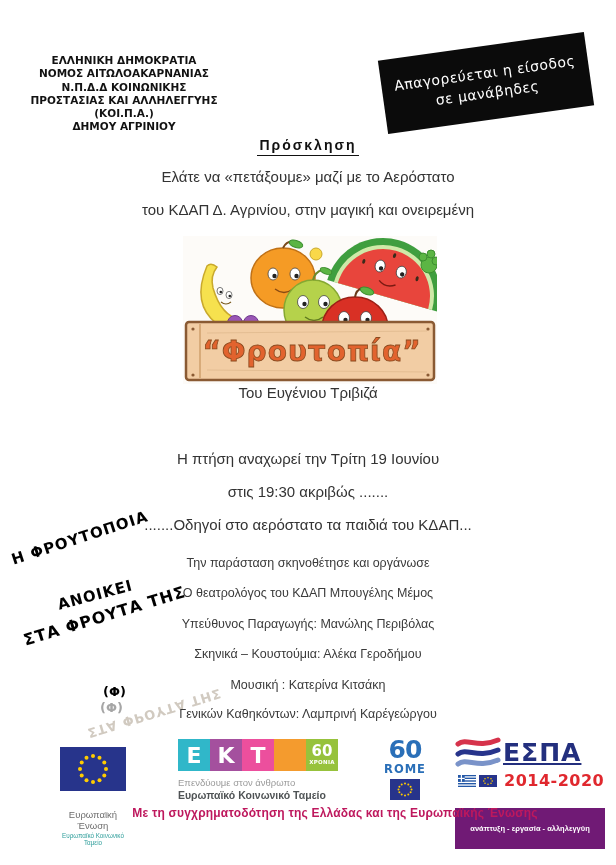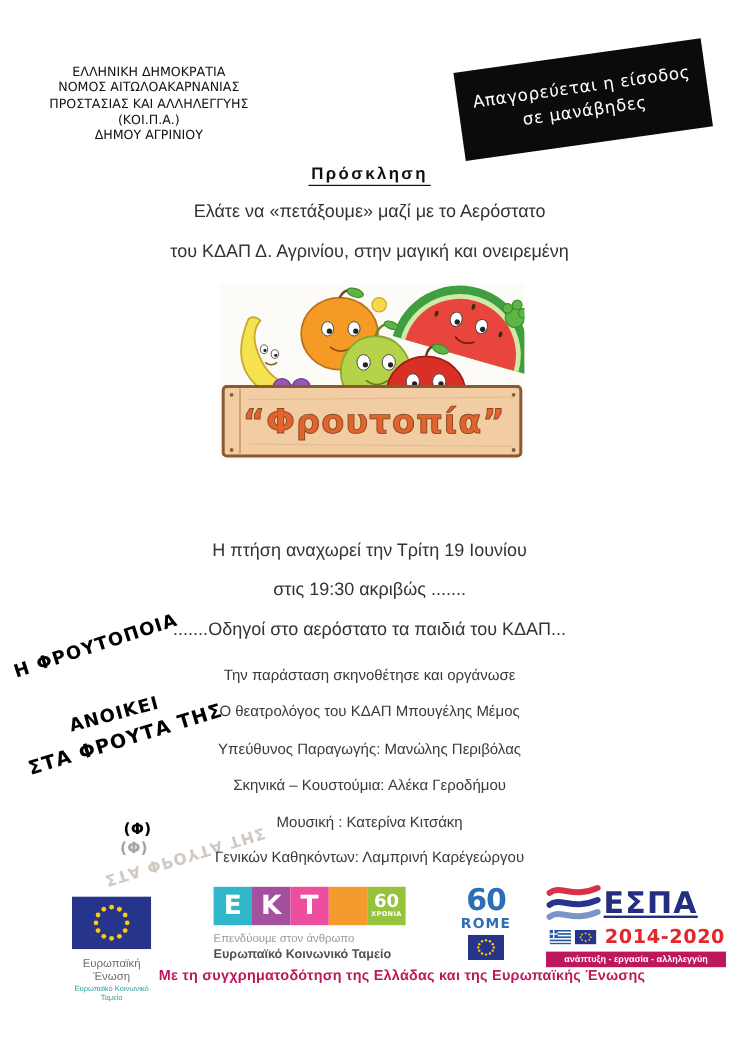--- a/index.html
+++ b/index.html
@@ -1,21 +1,21 @@
 <!DOCTYPE html>
 <html><head>
 <meta charset="utf-8">
 <style>
   html,body{margin:0;padding:0;background:#e9e9e9;}
   .page{position:relative;width:616px;height:865px;margin:0 auto;background:#ffffff;overflow:hidden;
         font-family:"Liberation Sans","DejaVu Sans",sans-serif;color:#333;}
   .row{position:absolute;left:0;width:100%;text-align:center;}
 
   
-  .hdr{position:absolute;left:18px;top:54px;width:212px;text-align:center;font-weight:normal;
+  .hdr{position:absolute;left:18px;top:54px;width:212px;text-align:center;font-weight:bold;
        font-size:10.5px;line-height:13.3px;color:#121212;font-family:"DejaVu Sans",sans-serif;}
 
   
   .stamp{position:absolute;left:382px;top:46px;width:208px;height:74px;background:#0b0b0b;
          transform:rotate(-8deg);display:flex;flex-direction:column;align-items:center;justify-content:center;
          color:#fff;font-family:"DejaVu Sans",sans-serif;}
   .stamp-l1{font-size:14px;letter-spacing:.5px;}
   .stamp-l2{font-size:14px;margin-top:4px;letter-spacing:.5px;}
 
   
@@ -35,21 +35,21 @@
   .sn1{left:12px;top:551px;font-size:15px;letter-spacing:1px;transform:rotate(-18deg);transform-origin:left center;}
   .sn2{left:58px;top:596px;font-size:15px;letter-spacing:1px;transform:rotate(-15deg);transform-origin:left center;}
   .sn3{left:24px;top:631px;font-size:16px;letter-spacing:1px;transform:rotate(-17deg);transform-origin:left center;}
   .sym1{left:103px;top:684px;font-size:13px;}
   .sym2{left:100px;top:700px;font-size:13px;color:#909090;opacity:.8;}
   .ghost{left:88px;top:726px;font-size:13px;letter-spacing:1px;color:#c9c1b6;opacity:.85;
          transform:rotate(-17deg) scaleY(-1);transform-origin:left center;}
 
   
   .eu{position:absolute;left:55px;top:747px;width:76px;text-align:center;}
-  .eu-label{font-size:9.5px;color:#6d6d6d;margin-top:2px;}
+  .eu-label{font-size:9.5px;color:#6d6d6d;margin-top:14px;}
   .eu-sub{font-size:6.3px;color:#2f9e9b;margin-top:1px;}
 
   .ekt{position:absolute;left:178px;top:739px;}
   .ekt-squares{display:flex;}
   .ekt-sq{width:32px;height:32px;display:flex;align-items:center;justify-content:center;color:#fff;
           font-weight:800;font-size:22px;font-family:"DejaVu Sans",sans-serif;}
   .ekt-c1{background:#30b7c9;} .ekt-c2{background:#a4509e;} .ekt-c3{background:#ec4f9d;}
   .ekt-c4{background:#f49b2e;} .ekt-c5{background:#97c23c;flex-direction:column;line-height:1;}
   .ekt-60{font-size:15px;font-weight:800;}
   .ekt-xronia{font-size:5.5px;font-weight:700;letter-spacing:.3px;margin-top:1px;}
@@ -62,33 +62,34 @@
   .rome-label{font-size:11.5px;font-weight:800;letter-spacing:1px;}
   .rome-flag{margin-top:3px;}
 
   .espa{position:absolute;left:455px;top:735px;width:150px;}
   .espa-top{display:flex;align-items:center;}
   .espa-name{font-weight:800;font-size:25px;color:#232f7e;letter-spacing:1px;line-height:1;margin-left:2px;
              font-family:"DejaVu Sans",sans-serif;text-decoration:underline;}
   .espa-mid{display:flex;align-items:center;gap:3px;margin-top:2px;margin-left:3px;}
   .espa-period{font-weight:800;font-size:16px;color:#e0282e;letter-spacing:.5px;margin-left:4px;
                font-family:"DejaVu Sans",sans-serif;}
-  .espa-banner{margin-top:3px;background:#be185d;color:#fff;font-size:7.5px;font-weight:600;
-               text-align:center;padding:2px 0;}
+  .espa-banner{margin-top:18px;background:#701a75;color:#fff;font-size:7.5px;font-weight:600;
+               text-align:center;padding:16px 0;}
 
   .fund{top:806px;font-size:12px;font-weight:bold;color:#be185d;letter-spacing:.2px;padding-left:27px;}
 </style>
 </head>
 <body>
 
 <div class="page">
 
   <div class="hdr">
     <div>ΕΛΛΗΝΙΚΗ ΔΗΜΟΚΡΑΤΙΑ</div>
     <div>ΝΟΜΟΣ ΑΙΤΩΛΟΑΚΑΡΝΑΝΙΑΣ</div>
+    <div>Ν.Π.Δ.Δ ΚΟΙΝΩΝΙΚΗΣ</div>
     <div>ΠΡΟΣΤΑΣΙΑΣ ΚΑΙ ΑΛΛΗΛΕΓΓΥΗΣ</div>
     <div>(ΚΟΙ.Π.Α.)</div>
     <div>ΔΗΜΟΥ ΑΓΡΙΝΙΟΥ</div>
   </div>
 
   <div class="stamp">
     <div class="stamp-l1">Απαγορεύεται η είσοδος</div>
     <div class="stamp-l2">σε μανάβηδες</div>
   </div>
 
@@ -189,20 +190,21 @@
         <line x1="24" y1="134" x2="244" y2="136" stroke="#e3bd92" stroke-width="1"></line>
         <circle cx="10" cy="93" r="1.6" fill="#8a5a33"></circle>
         <circle cx="245" cy="93" r="1.6" fill="#8a5a33"></circle>
         <circle cx="10" cy="139" r="1.6" fill="#8a5a33"></circle>
         <circle cx="245" cy="139" r="1.6" fill="#8a5a33"></circle>
         <text x="129" y="125" text-anchor="middle" font-family="DejaVu Sans" font-size="28" font-weight="bold" fill="#e2632e" stroke="#8a4a1f" stroke-width="0.8" letter-spacing="1">“Φρουτοπία”</text>
       </g>
     </svg>
   </div>
 
+  <div class="row txt-lg" style="top:384px">Του Ευγένιου Τριβιζά</div>
   <div class="row txt-lg" style="top:450px">Η πτήση αναχωρεί την Τρίτη 19 Ιουνίου</div>
   <div class="row txt-lg" style="top:483px">στις 19:30 ακριβώς .......</div>
   <div class="row txt-lg" style="top:516px">.......Οδηγοί στο αερόστατο τα παιδιά του ΚΔΑΠ...</div>
 
   <div class="sn sn1">Η ΦΡΟΥΤΟΠΟΙΑ</div>
   <div class="sn sn2">ΑΝΟΙΚΕΙ</div>
   <div class="sn sn3">ΣΤΑ ΦΡΟΥΤΑ ΤΗΣ</div>
   <div class="sn sym1">(Φ)</div>
   <div class="sn sym2">(Φ)</div>
   <div class="sn ghost">ΣΤΑ ΦΡΟΥΤΑ ΤΗΣ</div>

